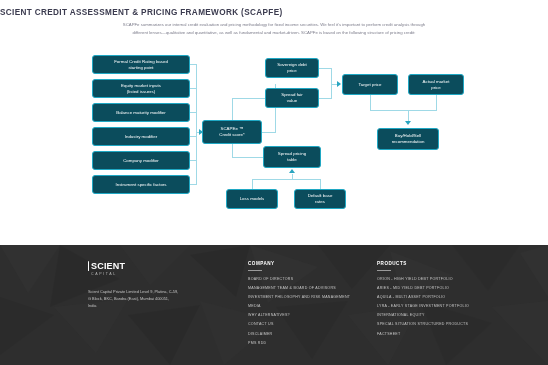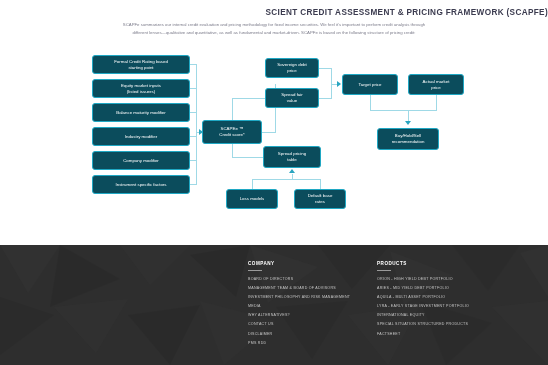--- a/index.html
+++ b/index.html
@@ -20,21 +20,21 @@
   
   .page-top {
     position: absolute;
     left: 0; top: 0;
     width: 548px;
     height: 245px;
     background: #ffffff;
   }
 
   .page-title {
-    text-align: right;
+    text-align: left;
     font-size: 8.2px;
     font-weight: bold;
     color: #3b3b4f;
     letter-spacing: 0.35px;
     margin-top: 8px;
   }
 
   .page-intro {
     text-align: center;
     font-size: 4.3px;
@@ -361,20 +361,32 @@
     <polygon points="128,70 200,60 170,120" fill="#282828"></polygon>
     <polygon points="200,56 276,76 224,120" fill="#323232"></polygon>
     <polygon points="276,62 348,56 312,114" fill="#292929"></polygon>
     <polygon points="348,70 420,60 388,120" fill="#333333"></polygon>
     <polygon points="420,56 492,78 446,120" fill="#2a2a2a"></polygon>
     <polygon points="492,62 548,56 548,120" fill="#333333"></polygon>
   </svg>
 
   <div class="footer-inner">
 
+    <div class="fcol fcol-brand">
+      <div class="logo-mark">
+        <div class="logo-tick"></div>
+        <div class="logo-name">SCIENT</div>
+        <div class="logo-sub">CAPITAL</div>
+      </div>
+      <div class="address">
+        <div>Scient Capital Private Limited Level 9, Platina, C-59,</div>
+        <div>G Block, BKC, Bandra (East), Mumbai  400051,</div>
+        <div>India</div>
+      </div>
+    </div>
 
     <div class="fcol fcol-company">
       <div class="fhead">COMPANY</div>
       <div class="fhead-rule"></div>
       <div>
         <div class="flink">BOARD OF DIRECTORS</div>
         <div class="flink">MANAGEMENT TEAM &amp; BOARD OF ADVISORS</div>
         <div class="flink">INVESTMENT PHILOSOPHY AND RISK MANAGEMENT</div>
         <div class="flink">MEDIA</div>
         <div class="flink">WHY ALTERNATIVES?</div>

